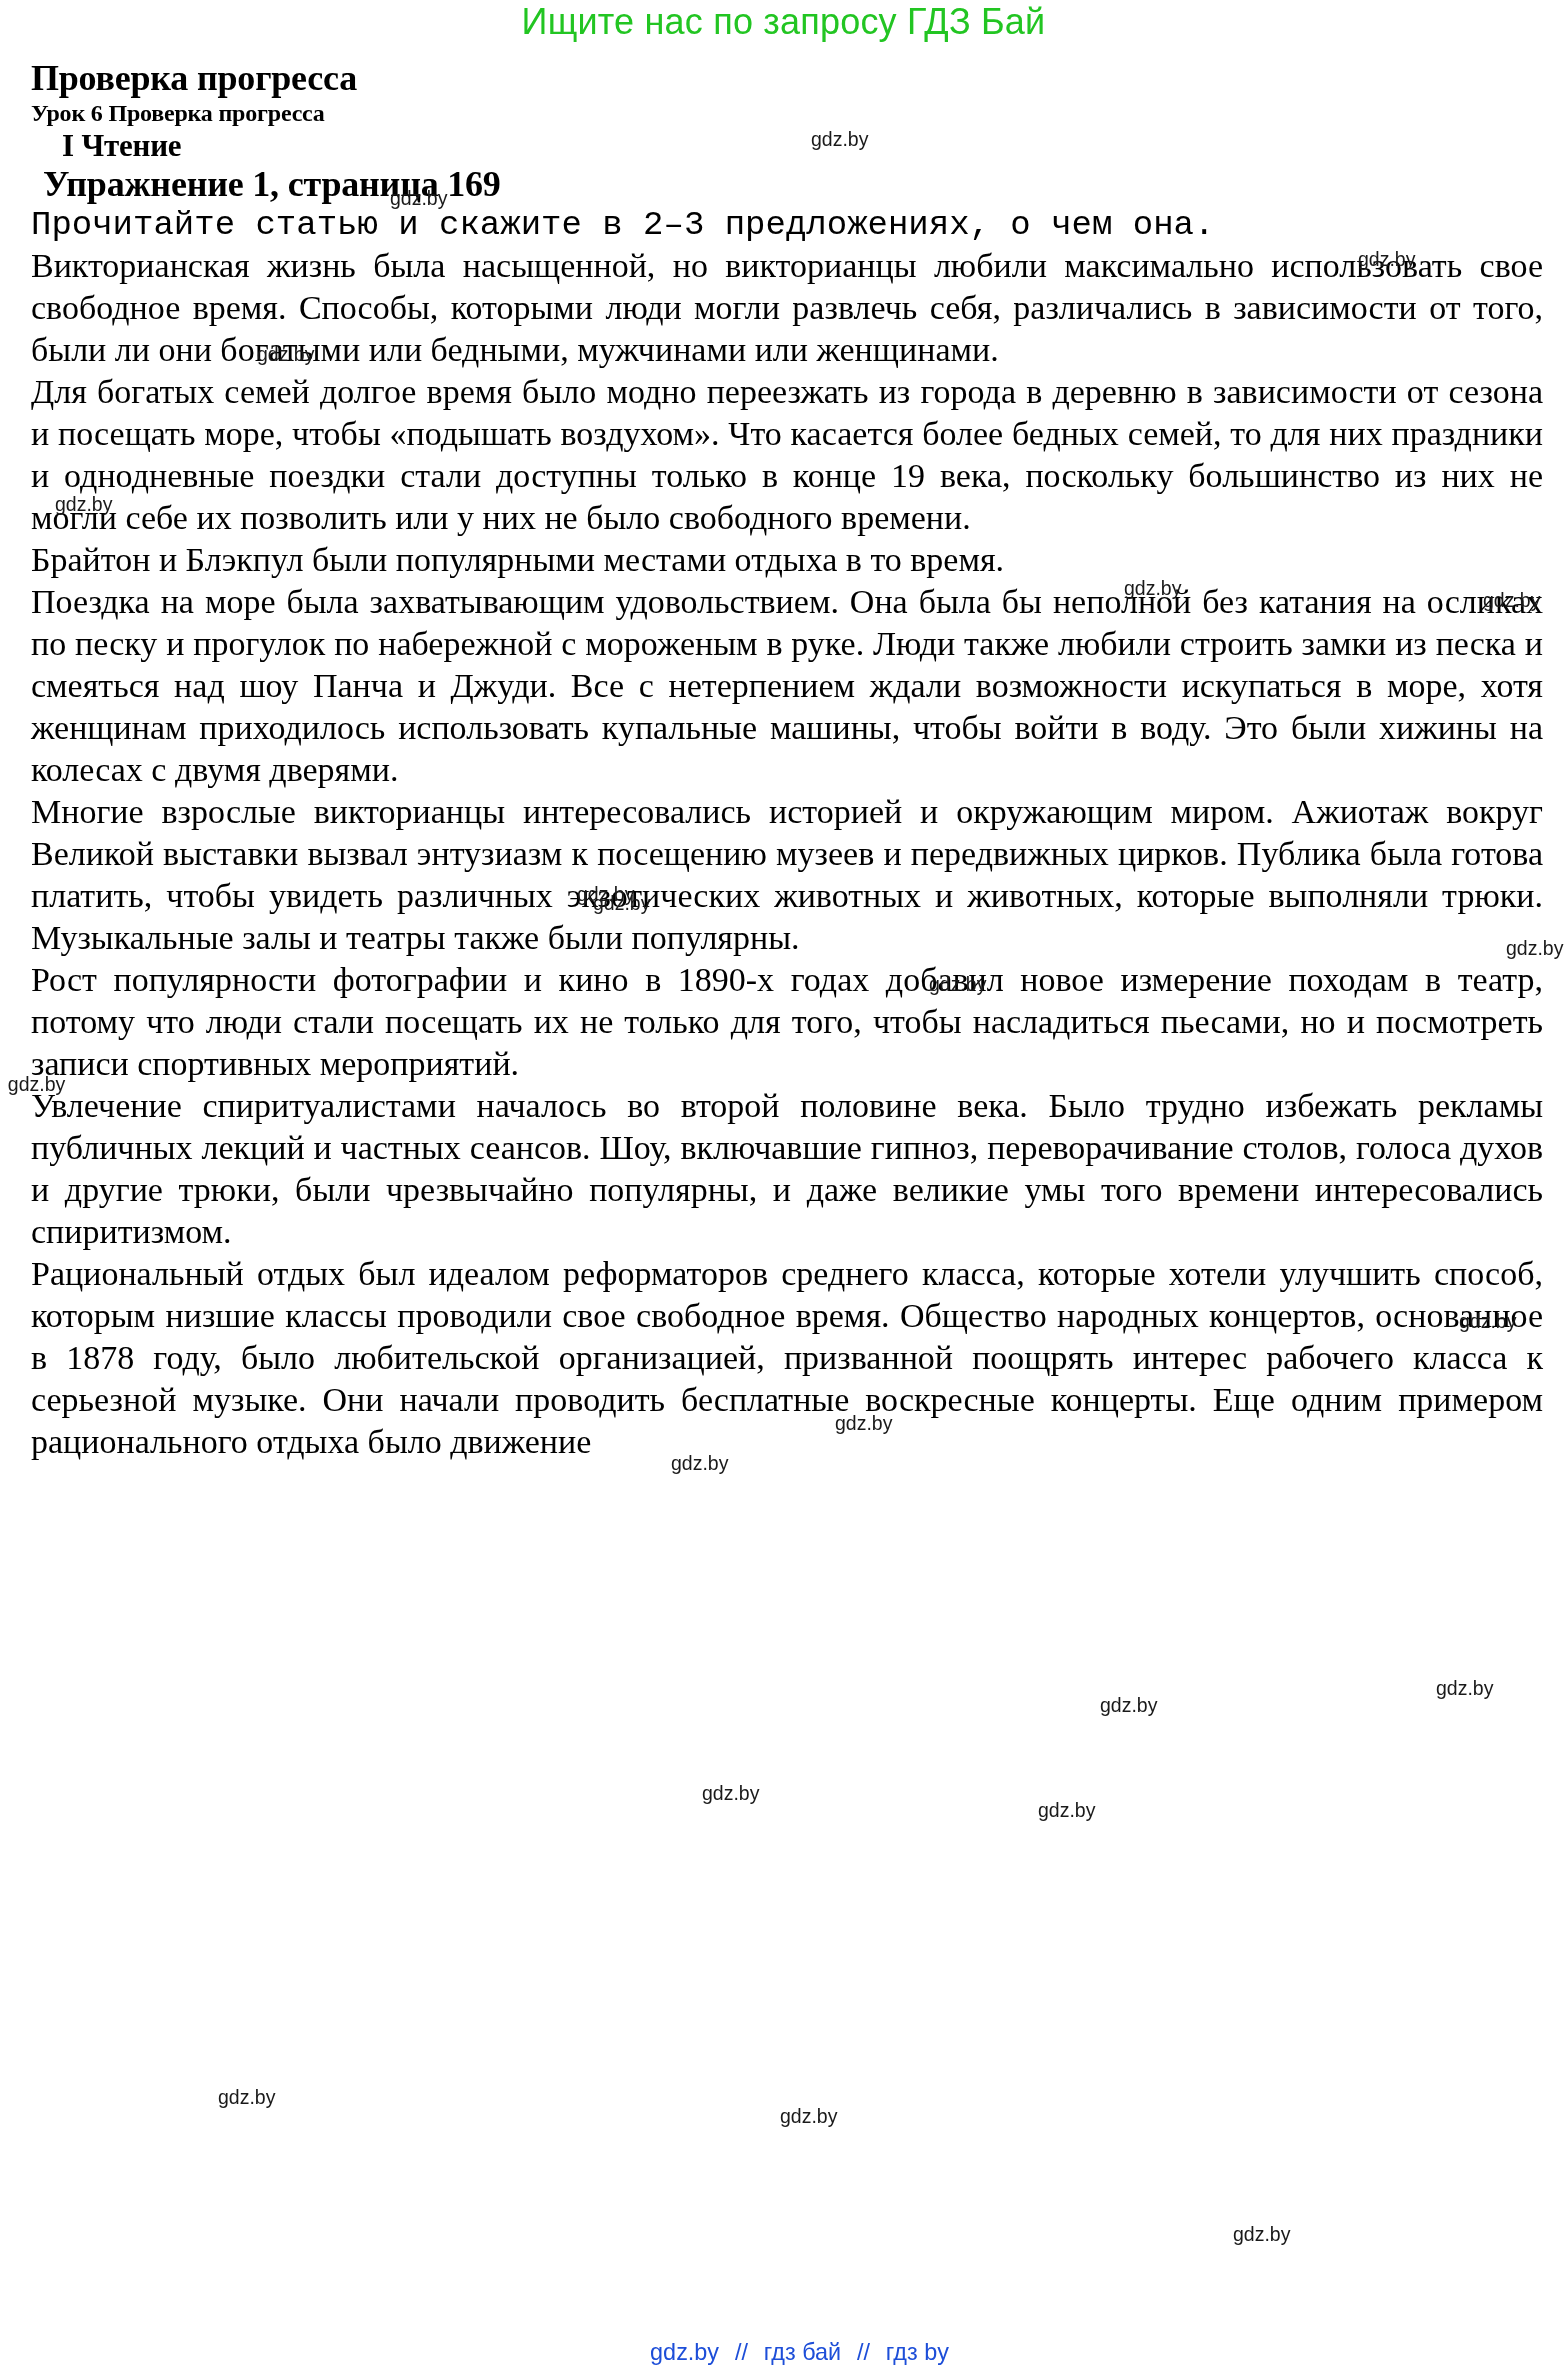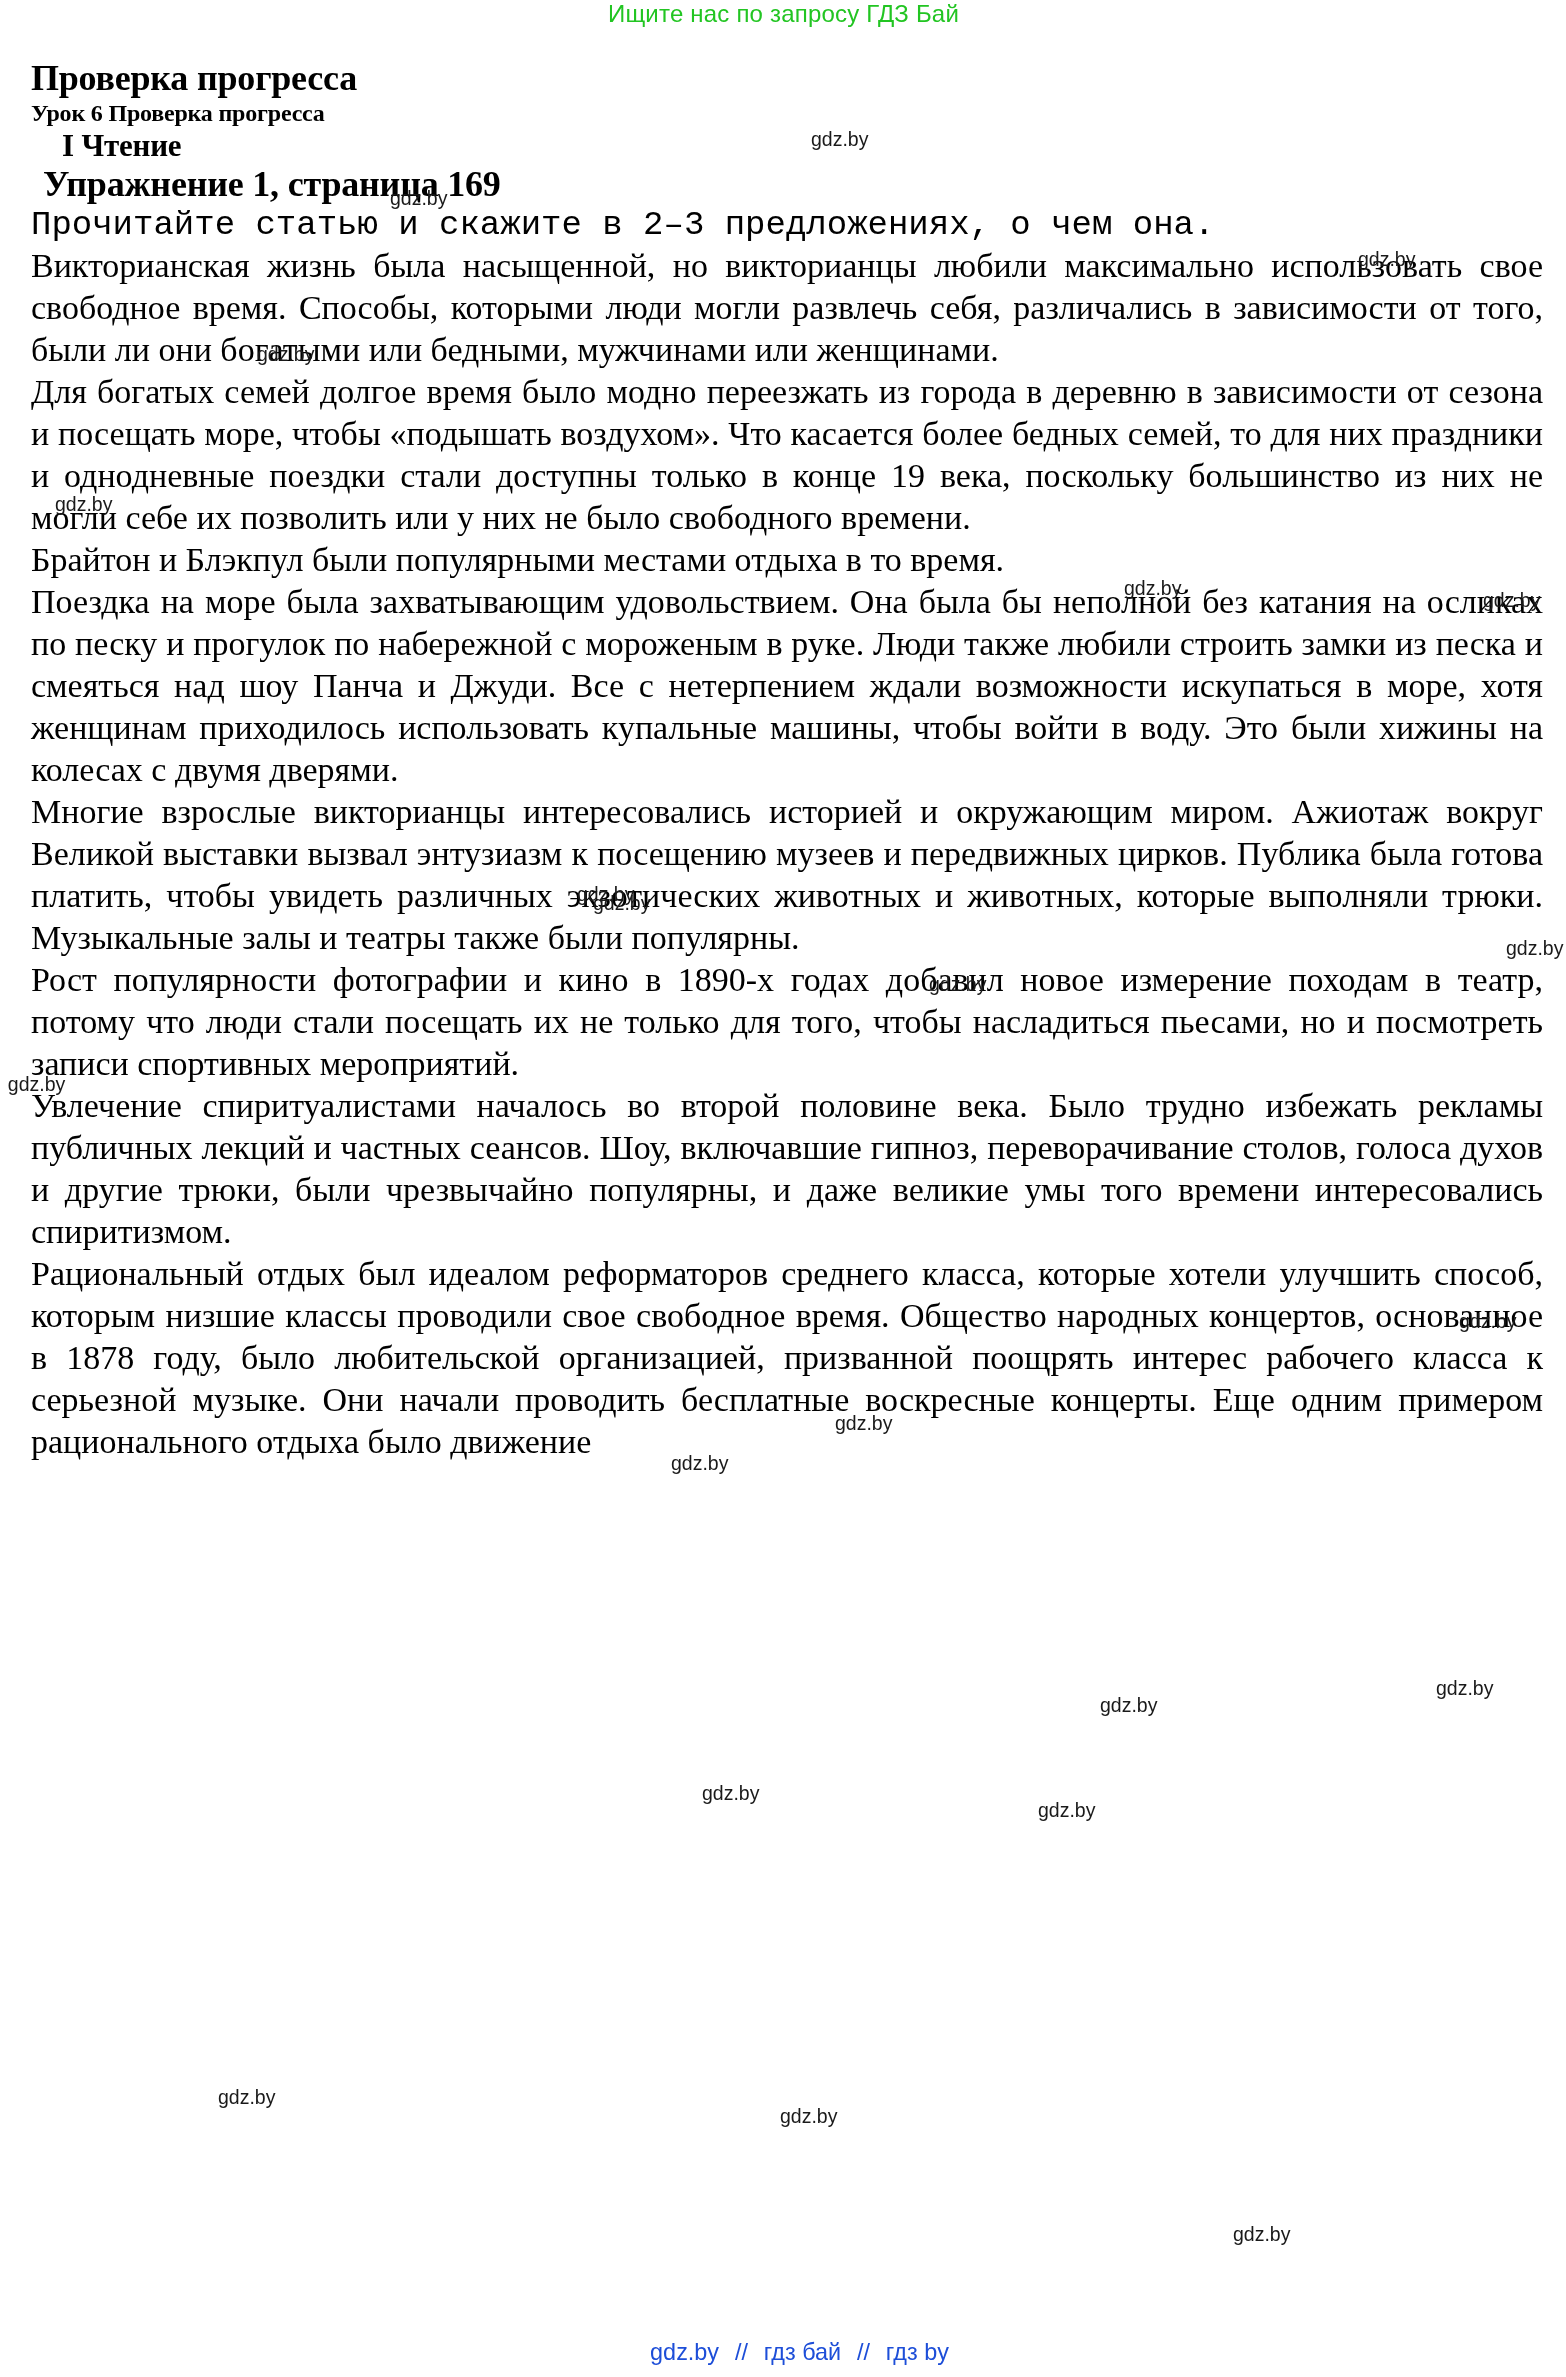--- a/index.html
+++ b/index.html
@@ -23,21 +23,21 @@
   }
 
   
   .promo-banner {
     position: absolute;
     top: 0px;
     left: 0;
     width: 100%;
     text-align: center;
     font-family: "Liberation Sans", "DejaVu Sans", sans-serif;
-    font-size: 24px;
+    font-size: 36px;
     color: #22c522;
     letter-spacing: 0.2px;
     line-height: 1.2;
     white-space: nowrap;
   }
 
   
   .content {
     position: absolute;
     left: 31px;

